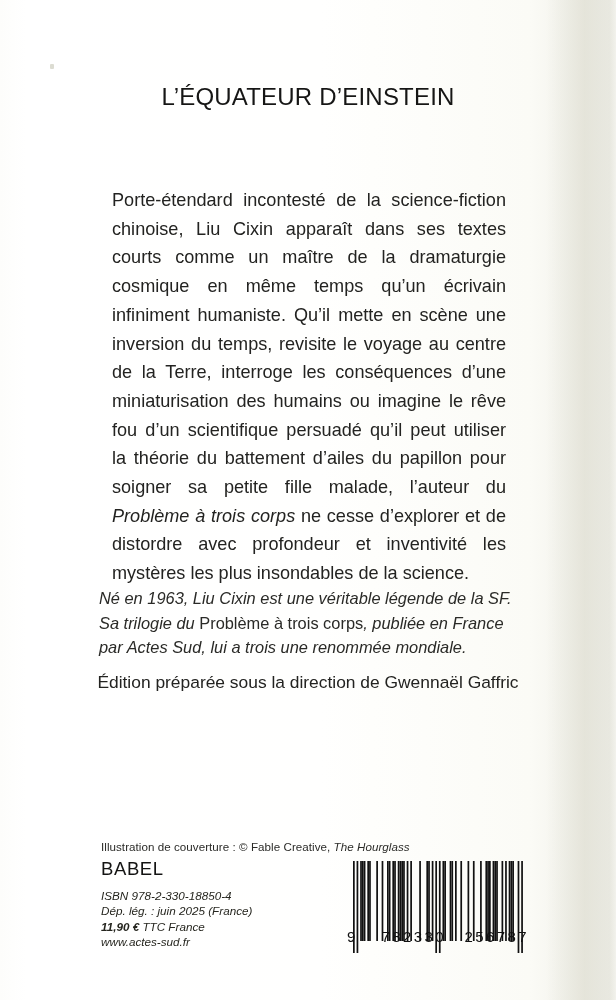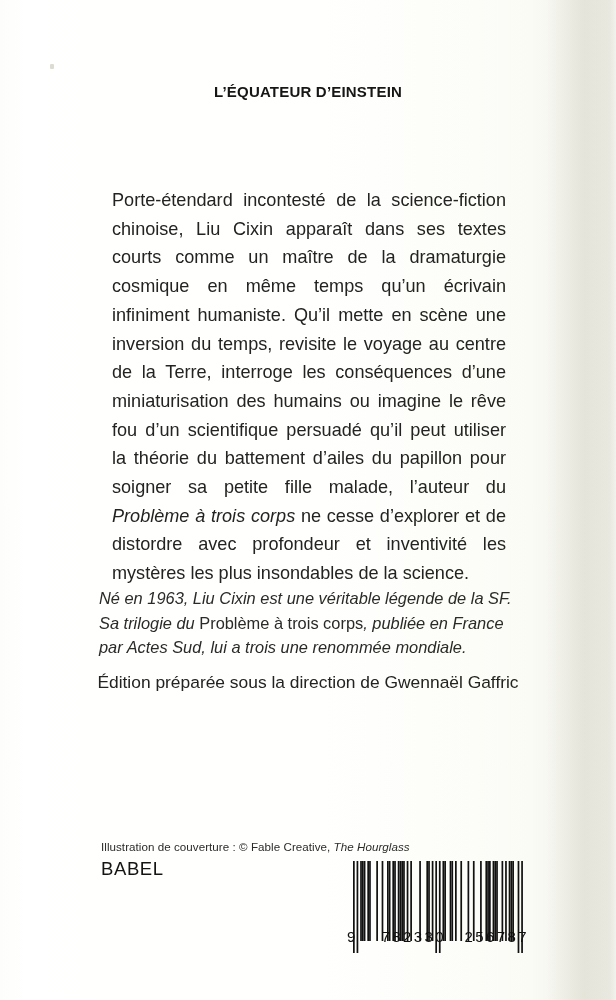--- a/index.html
+++ b/index.html
@@ -48,22 +48,22 @@
   
   .txt { color: #1d1d1b; }
 
   #title-block {
     position: absolute;
     left: 0; right: 0;
     top: 84px;
     text-align: center;
   }
   #book-title {
-    font-size: 15px;
-    font-weight: bold;
+    font-size: 24px;
+    font-weight: normal;
     letter-spacing: .2px;
     color: #161615;
     line-height: 1.1;
   }
   #book-subtitle {
     margin-top: 9px;
     font-size: 18.5px;
     font-weight: normal;
     color: #2a2a28;
     letter-spacing: .1px;
@@ -184,20 +184,26 @@
   </div>
 
   <div id="bio"><span>Né en 1963, Liu Cixin est une véritable légende de la SF. Sa trilogie du </span><span class="roman">Problème à trois corps</span><span>, publiée en France par Actes Sud, lui a trois une renommée mondiale.</span></div>
 
   <div id="editor-line" class="txt">Édition préparée sous la direction de Gwennaël Gaffric</div>
 
   <div id="illustration-credit"><span>Illustration de couverture : © Fable Creative, </span><i>The Hourglass</i></div>
 
   <div id="imprint">BABEL</div>
 
+  <div id="legal">
+    <div>ISBN 978-2-330-18850-4</div>
+    <div>Dép. lég. : juin 2025 (France)</div>
+    <div><span class="price">11,90 €</span><span> TTC France</span></div>
+    <div>www.actes-sud.fr</div>
+  </div>
 
   <div id="barcode">
     <svg id="barcode-svg" width="170" height="92" viewBox="0 0 170 92">
         <rect x="0.000" y="0" width="1.709" height="92" fill="#111111"></rect>
         <rect x="3.579" y="0" width="1.709" height="92" fill="#111111"></rect>
         <rect x="7.158" y="0" width="1.709" height="80" fill="#111111"></rect>
         <rect x="8.947" y="0" width="1.709" height="80" fill="#111111"></rect>
         <rect x="10.737" y="0" width="1.709" height="80" fill="#111111"></rect>
         <rect x="14.316" y="0" width="1.709" height="80" fill="#111111"></rect>
         <rect x="16.105" y="0" width="1.709" height="80" fill="#111111"></rect>

